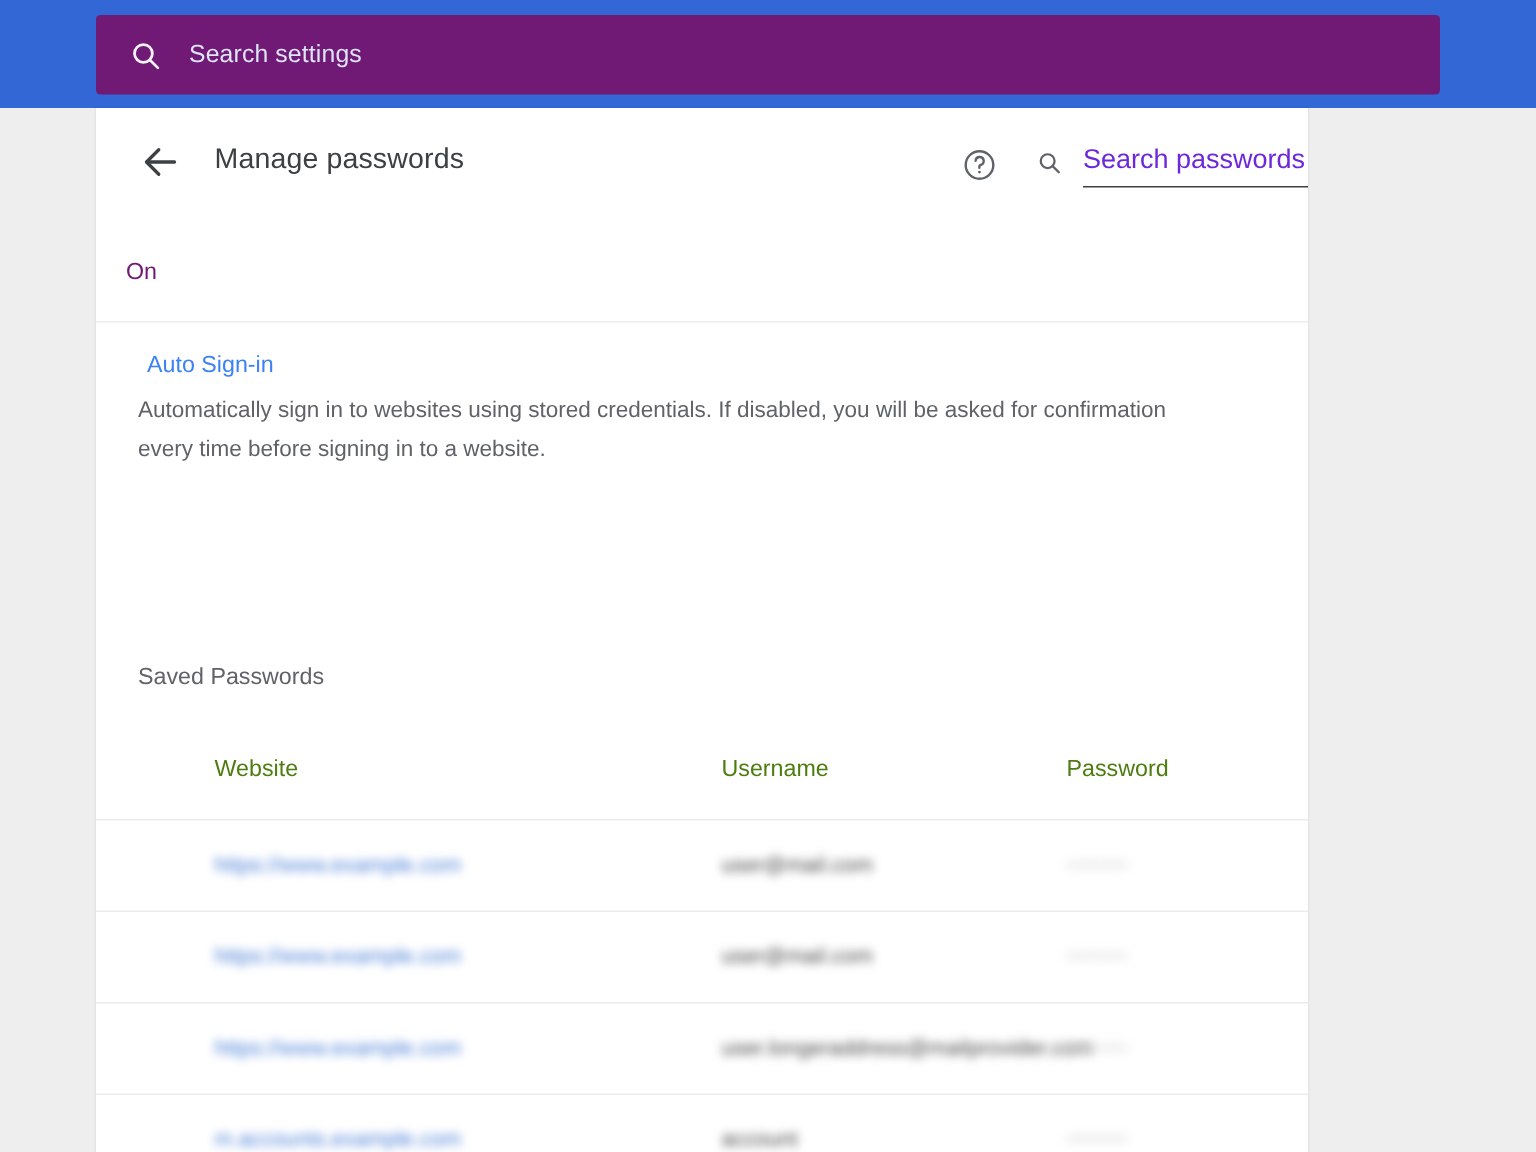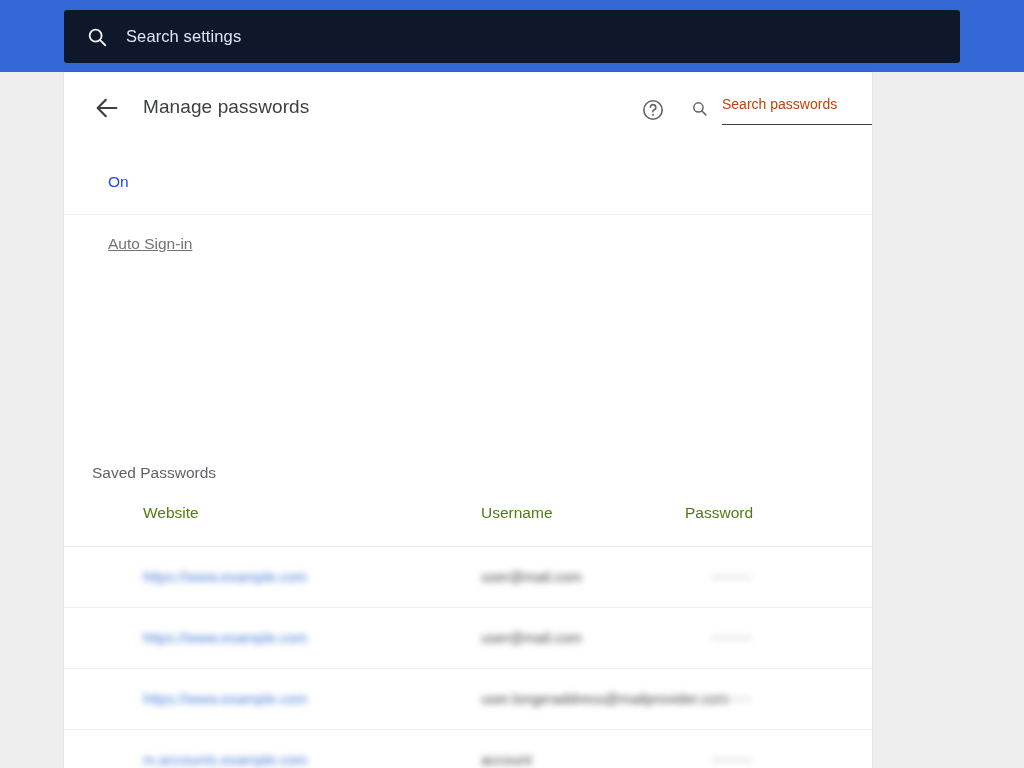--- a/index.html
+++ b/index.html
@@ -19,21 +19,21 @@
   .topbar {
     position: absolute;
     left: 0; top: 0;
     width: 1024px; height: 72px;
     background: #3367d6;
   }
   .settings-search-box {
     position: absolute;
     left: 64px; top: 10px;
     width: 896px; height: 53px;
-    background: #0f172a;
+    background: #701a75;
     border-radius: 3px;
     display: flex;
     align-items: center;
   }
   .settings-search-icon {
     width: 22px; height: 22px;
     margin-left: 22px;
     flex: none;
     opacity: 0.95;
   }
@@ -88,22 +88,22 @@
   }
   .pw-search-icon {
     position: absolute;
     left: 0; top: 4px;
     width: 17px; height: 17px;
   }
   .pw-search-icon svg { display:block; }
   .pw-search-placeholder {
     position: absolute;
     left: 31px; top: 0px;
-    font-size: 14px;
-    color: #c2410c;
+    font-size: 18px;
+    color: #6d28d9;
   }
   .pw-search-underline {
     position: absolute;
     left: 31px; top: 28px;
     width: 242px;
     border-bottom: 1.6px solid #3c4043;
   }
 
   
   .row-divider {
@@ -127,32 +127,31 @@
     position: absolute;
     right: 0; top: 0;
     width: 25px; height: 25px;
     border-radius: 50%;
     background: #2b7de9;
     box-shadow: 0 1px 2px rgba(0,0,0,0.25);
   }
 
   .on-label {
     position: absolute;
-    left: 44px; top: 101px;
-    font-size: 15.5px;
-    color: #1d4ed8;
+    left: 20px; top: 101px;
+    font-size: 15.5px;
+    color: #701a75;
   }
   #toggle-on { left: 824px; top: 100px; }
 
   .autosignin-title {
     position: absolute;
-    left: 44px; top: 163px;
-    font-size: 15.5px;
-    color: #737373;
-    text-decoration: underline;
+    left: 34px; top: 163px;
+    font-size: 15.5px;
+    color: #3b82f6;
   }
   .autosignin-desc {
     position: absolute;
     left: 28px; top: 189px;
     width: 700px;
     font-size: 15px;
     line-height: 26px;
     color: #5f6368;
   }
   #toggle-autosignin { left: 824px; top: 183px; }
@@ -167,42 +166,41 @@
     color: #1a73e8;
     text-decoration: none;
     cursor: pointer;
   }
 
   .saved-title {
     position: absolute;
     left: 28px; top: 371px;
     font-size: 15.5px;
     color: #5f6368;
-    margin-top: 21px;
   }
 
   
   .table {
     position: absolute;
     left: 0; top: 420px;
     width: 896px;
   }
   .th-row {
     position: relative;
     height: 54px;
   }
   .th {
     position: absolute;
     top: 12px;
     font-size: 15.5px;
     color: #4d7c0f;
   }
   .th-website  { left: 79px; }
   .th-username { left: 417px; }
-  .th-password { left: 621px; }
+  .th-password { left: 647px; }
 
   .pw-row {
     position: relative;
     height: 60px;
     border-top: 1px solid #ececec;
   }
   .pw-row:first-of-type { border-top: none; }
   .cell {
     position: absolute;
     top: 50%;
@@ -282,20 +280,21 @@
 
   <span class="on-label">On</span>
   <div class="toggle" id="toggle-on">
     <div class="track"></div>
     <div class="knob"></div>
   </div>
 
   <div class="row-divider" style="top:142px;"></div>
 
   <span class="autosignin-title">Auto Sign-in</span>
+  <div class="autosignin-desc">Automatically sign in to websites using stored credentials. If disabled, you will be asked for confirmation every time before signing in to a website.</div>
   <div class="toggle" id="toggle-autosignin">
     <div class="track"></div>
     <div class="knob"></div>
   </div>
 
 
   <span class="saved-title">Saved Passwords</span>
 
   <div class="table">
     <div class="th-row">

